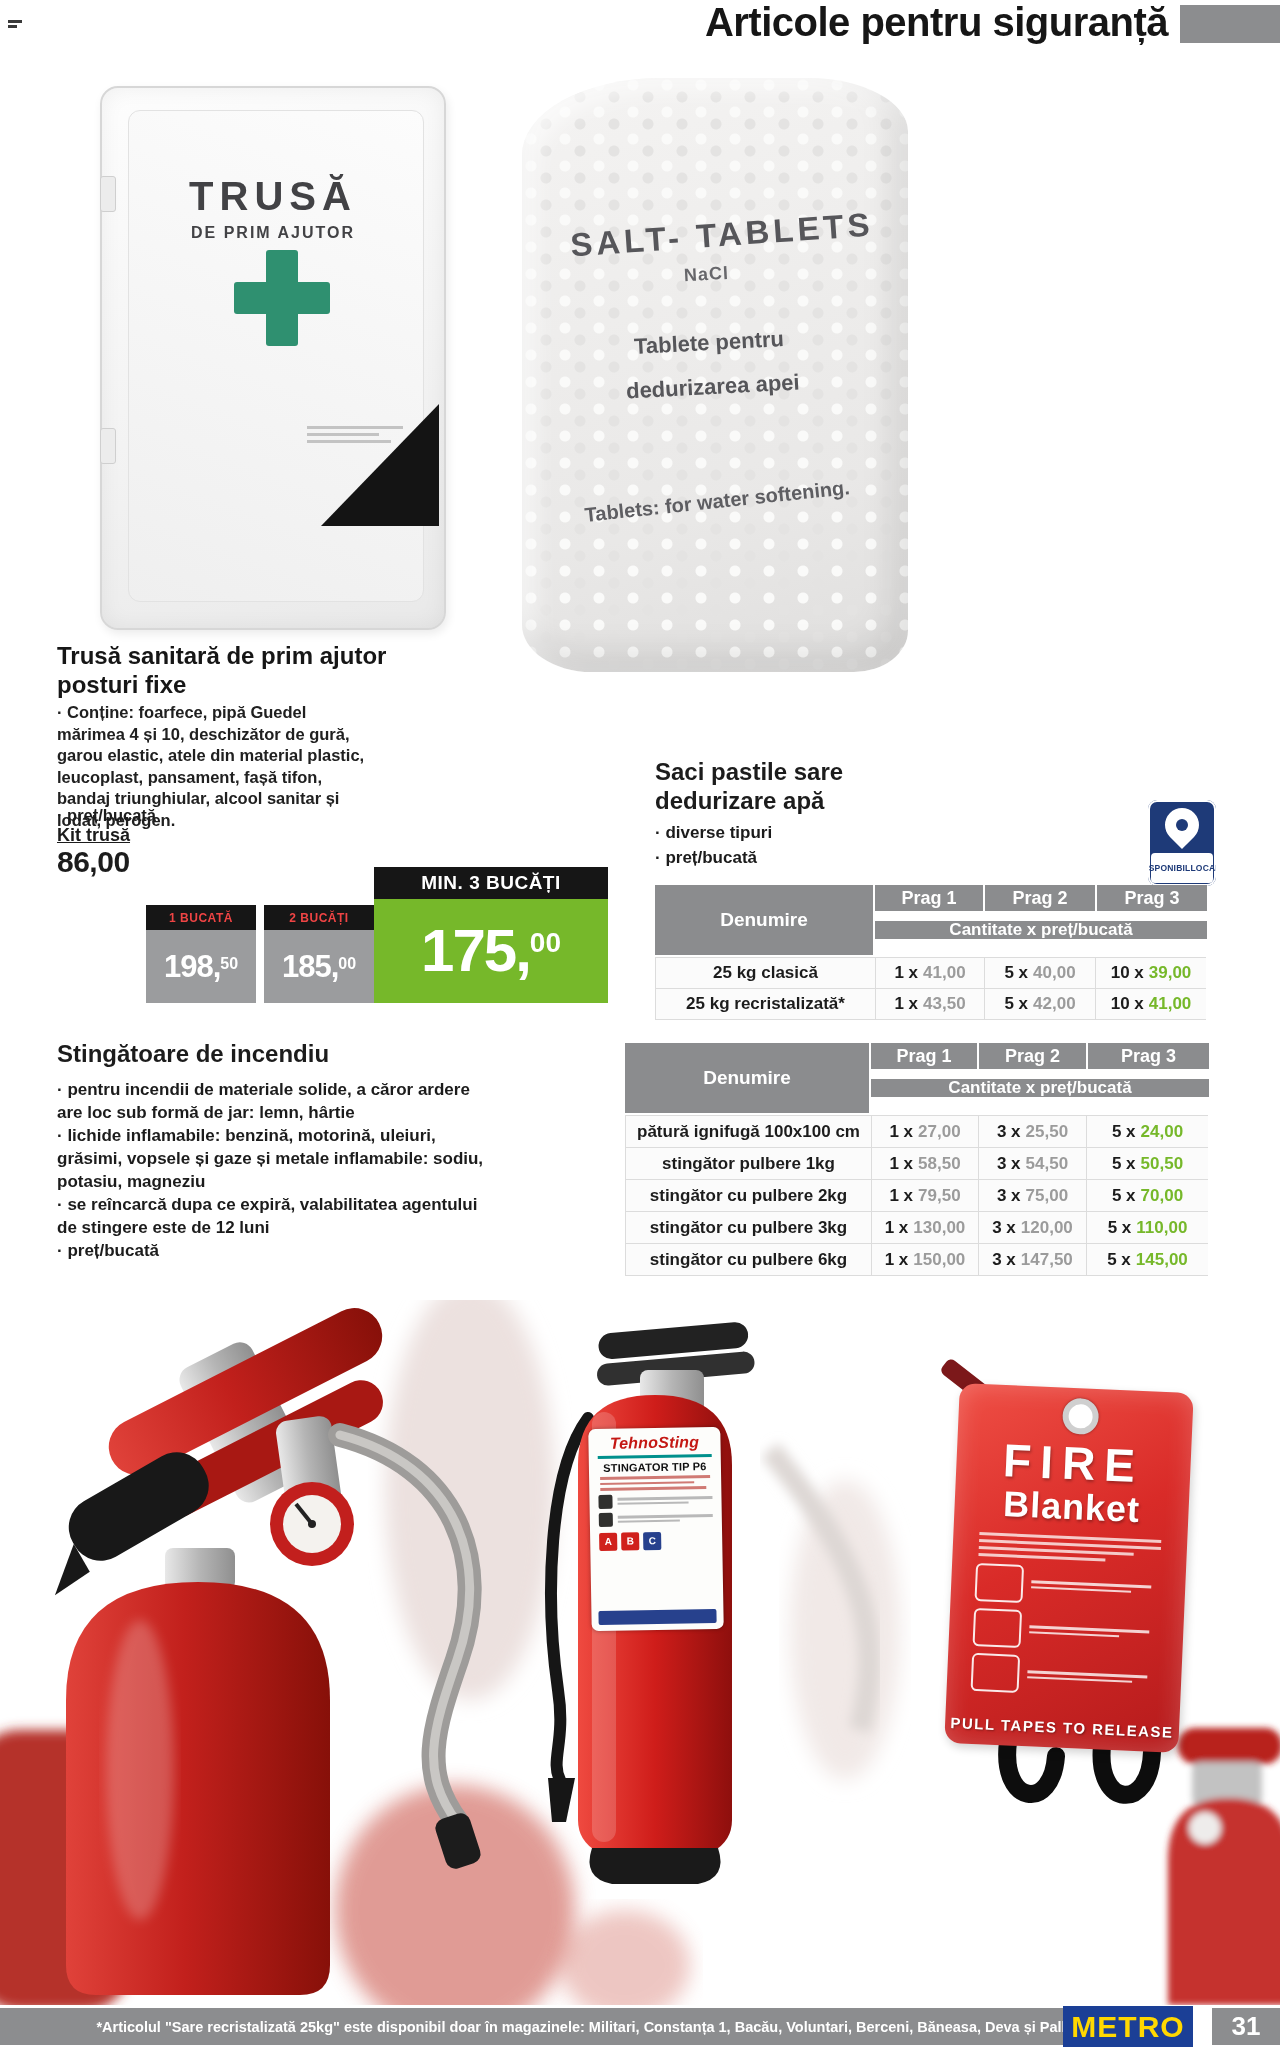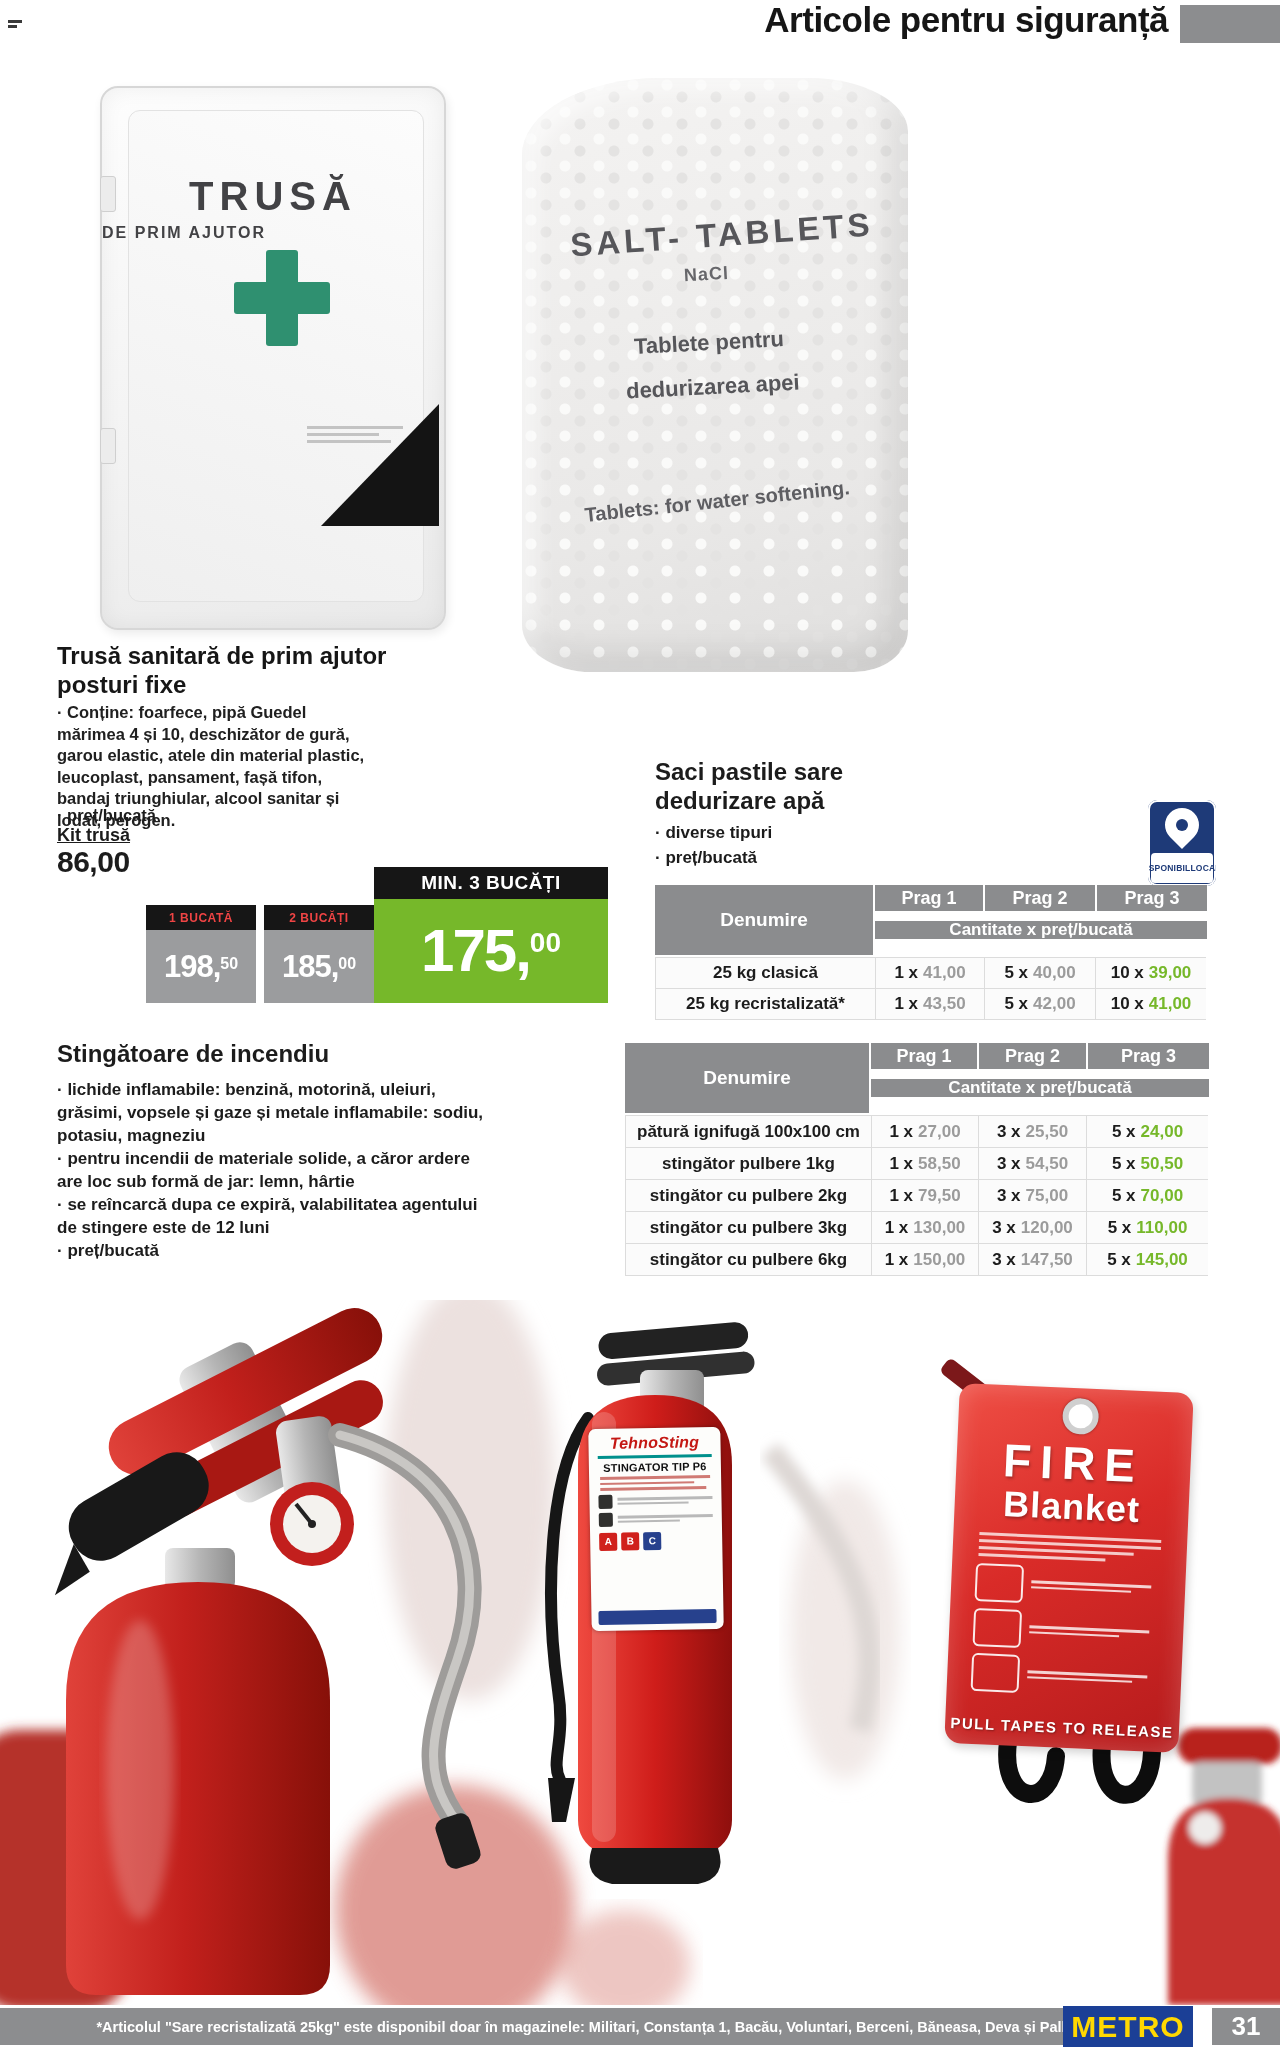--- a/index.html
+++ b/index.html
@@ -4,33 +4,33 @@
 <style>
   html,body{margin:0;padding:0;background:#ffffff;}
   .page{position:relative;width:1280px;height:2049px;background:#ffffff;overflow:hidden;
         font-family:"Liberation Sans",sans-serif;color:#1c1c1c;}
   .abs{position:absolute;}
 
   
   .corner-mark{left:8px;top:20px;width:14px;height:10px;}
   .corner-mark i{display:block;height:3px;background:#3a3a3a;margin-bottom:2px;}
   .corner-mark i:last-child{width:9px;}
-  .page-title{right:112px;top:0px;font-size:35px;font-weight:900;letter-spacing:-.5px;color:#161616;}
+  .page-title{right:112px;top:0px;font-size:40px;font-weight:900;letter-spacing:-.5px;color:#161616;}
   .title-bar{left:1180px;top:5px;width:100px;height:38px;background:#8c8d8f;}
 
   
   .cabinet{left:90px;top:80px;width:360px;height:560px;}
   .cab-body{position:absolute;left:10px;top:6px;right:4px;bottom:10px;background:linear-gradient(160deg,#fdfdfd 0%,#f3f3f3 55%,#e9e9e9 100%);
             border:2px solid #d7d7d7;border-radius:18px;box-shadow:inset 0 0 22px rgba(0,0,0,.06),2px 4px 10px rgba(0,0,0,.08);}
   .cab-face{position:absolute;left:26px;top:22px;right:20px;bottom:26px;border:1px solid #e2e2e2;border-radius:12px;
             background:linear-gradient(200deg,#fcfcfc,#efefef);}
   .cab-hinge{position:absolute;left:-2px;width:14px;height:34px;background:#ececec;border:1px solid #cfcfcf;border-radius:3px;}
   .cab-title{position:absolute;left:0;right:0;top:86px;text-align:center;font-size:40px;font-weight:900;
              letter-spacing:6px;color:#424245;}
-  .cab-sub{position:absolute;left:0;right:0;top:136px;text-align:left;font-size:16px;font-weight:800;
+  .cab-sub{position:absolute;left:0;right:0;top:136px;text-align:center;font-size:16px;font-weight:800;
            letter-spacing:2px;color:#424245;}
   .cross{position:absolute;left:132px;top:162px;width:96px;height:96px;}
   .cross i{position:absolute;background:#2f9070;border-radius:3px;}
   .cross .v{left:32px;top:0;width:32px;height:96px;}
   .cross .h{left:0;top:32px;width:96px;height:32px;}
   .cab-print{position:absolute;left:205px;top:338px;}
   .cab-print i{display:block;background:#c3c3c3;height:3px;margin-bottom:4px;}
   .cab-tri{position:absolute;right:5px;top:316px;width:118px;height:122px;background:#141414;
            clip-path:polygon(100% 0,100% 100%,0 100%);}
   .cab-tri span{position:absolute;left:6px;top:66px;transform:rotate(-39deg);transform-origin:left top;
@@ -272,22 +272,22 @@
         </div>
       <div class="td">
           <span class="qty">10 x</span>
           <span class="pr green">41,00</span>
         </div>
     </div>
   </div>
 
   <div class="abs ext-title">Stingătoare de incendiu</div>
   <div class="abs ext-bullets">
+    <div>· pentru incendii de materiale solide, a căror ardere are loc sub formă de jar: lemn, hârtie</div>
     <div>· lichide inflamabile: benzină, motorină, uleiuri, grăsimi, vopsele și gaze și metale inflamabile: sodiu, potasiu, magneziu</div>
-    <div>· pentru incendii de materiale solide, a căror ardere are loc sub formă de jar: lemn, hârtie</div>
     <div>· se reîncarcă dupa ce expiră, valabilitatea agentului de stingere este de 12 luni</div>
     <div>· preț/bucată</div>
   </div>
 
   <div class="ptable t2">
     <div class="thead">
       <div class="th den">Denumire</div>
       <div class="th prag">Prag 1</div>
       <div class="th prag">Prag 2</div>
       <div class="th prag">Prag 3</div>

